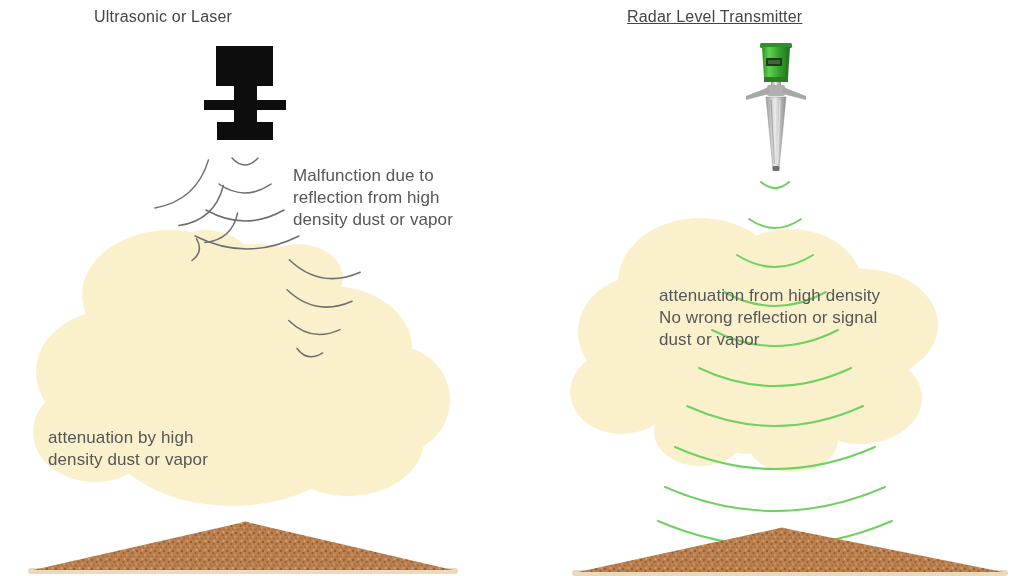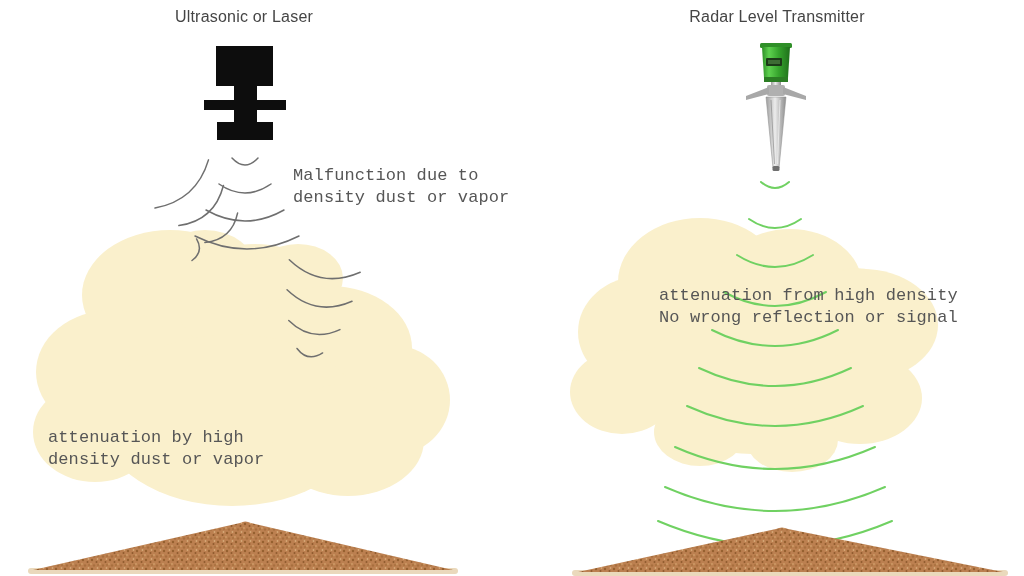--- a/index.html
+++ b/index.html
@@ -2,27 +2,27 @@
 <html><head>
 <meta charset="utf-8">
 <style>
   html,body{margin:0;padding:0;background:#ffffff;}
   .stage{
     position:relative;width:1024px;height:576px;overflow:hidden;background:#ffffff;
     font-family:"Liberation Sans",sans-serif;
   }
   .stage svg{position:absolute;left:0;top:0;}
   .title{
-    position:absolute;width:300px;text-align:center;
+    position:absolute;width:300px;text-align:left;
     font-size:16px;line-height:20px;color:#454545;letter-spacing:.2px;
   }
   .title.left{left:94px;top:7px;}
-  .title.right{left:627px;top:7px;}
+  .title.right{left:627px;top:7px;text-decoration:underline;}
   .note{
-    position:absolute;font-size:17px;line-height:22px;color:#565656;letter-spacing:.1px;font-family:Liberation Mono, monospace;
+    position:absolute;font-size:17px;line-height:22px;color:#565656;letter-spacing:.1px;
   }
   .note span{display:block;}
   .note.topleft{left:293px;top:165px;}
   .note.bottomleft{left:48px;top:427px;}
   .note.rightside{left:659px;top:285px;}
 </style>
 </head>
 <body>
 
 <div class="stage">
@@ -143,26 +143,28 @@
       <rect x="572" y="570" width="436" height="6" rx="3" fill="#ead9bc"></rect>
       <path d="M578 572 L776 529 Q782 526 788 529 L1003 572 Z" fill="url(#grainPat)"></path>
     </g>
   </svg>
 
   <div class="title left">Ultrasonic or Laser</div>
   <div class="title right">Radar Level Transmitter</div>
 
   <div class="note topleft">
     <span>Malfunction due to</span>
+    <span>reflection from high</span>
     <span>density dust or vapor</span>
   </div>
 
   <div class="note bottomleft">
     <span>attenuation by high</span>
     <span>density dust or vapor</span>
   </div>
 
   <div class="note rightside">
     <span>attenuation from high density</span>
     <span>No wrong reflection or signal</span>
+    <span>dust or vapor</span>
   </div>
 
 </div>
 
 </body></html>

